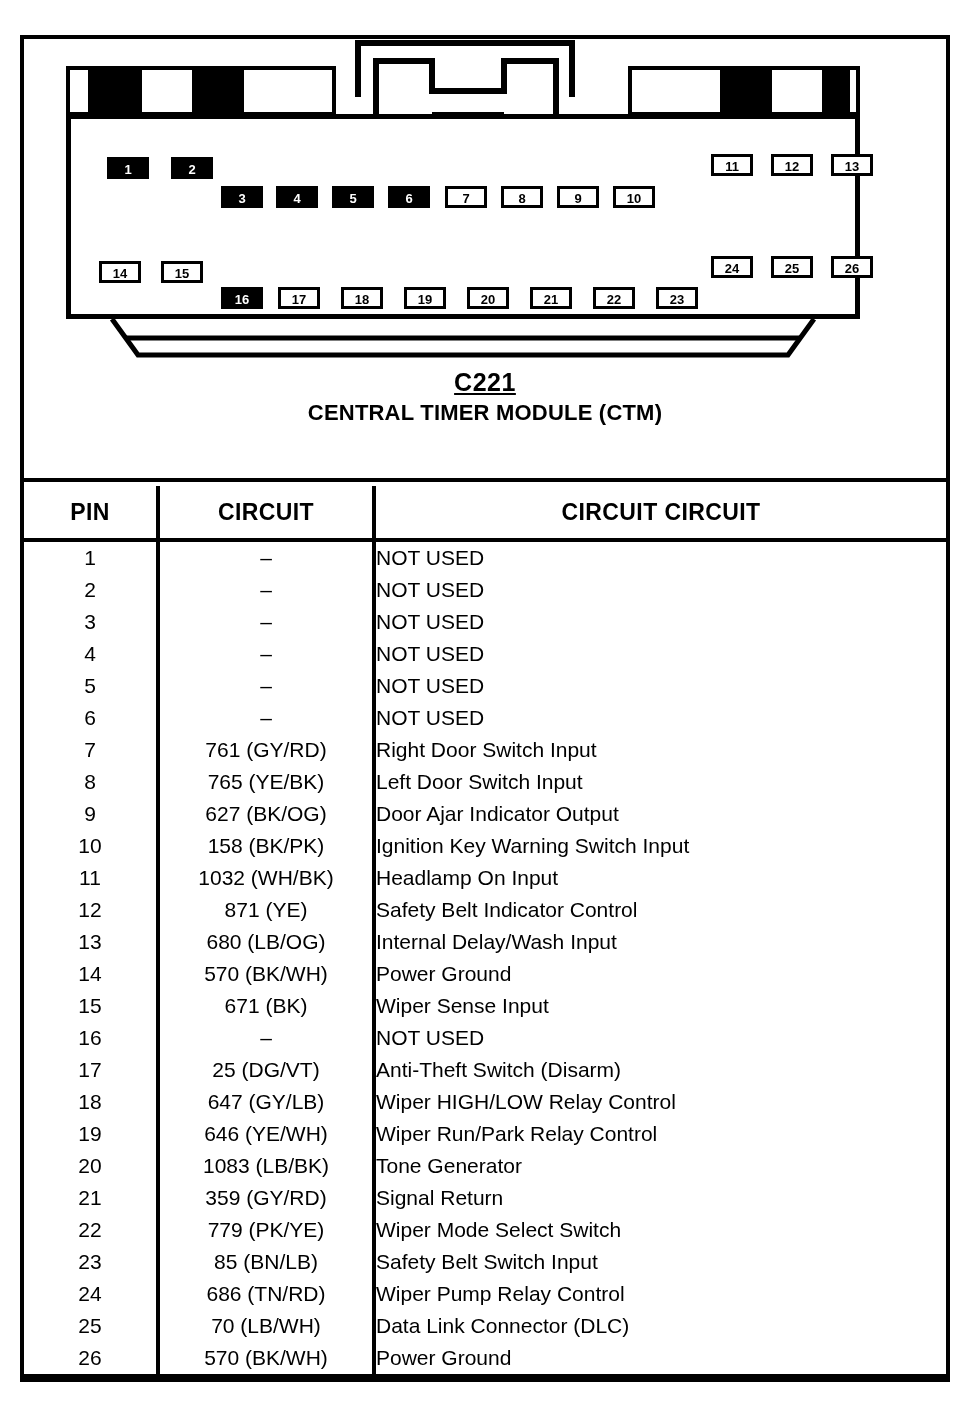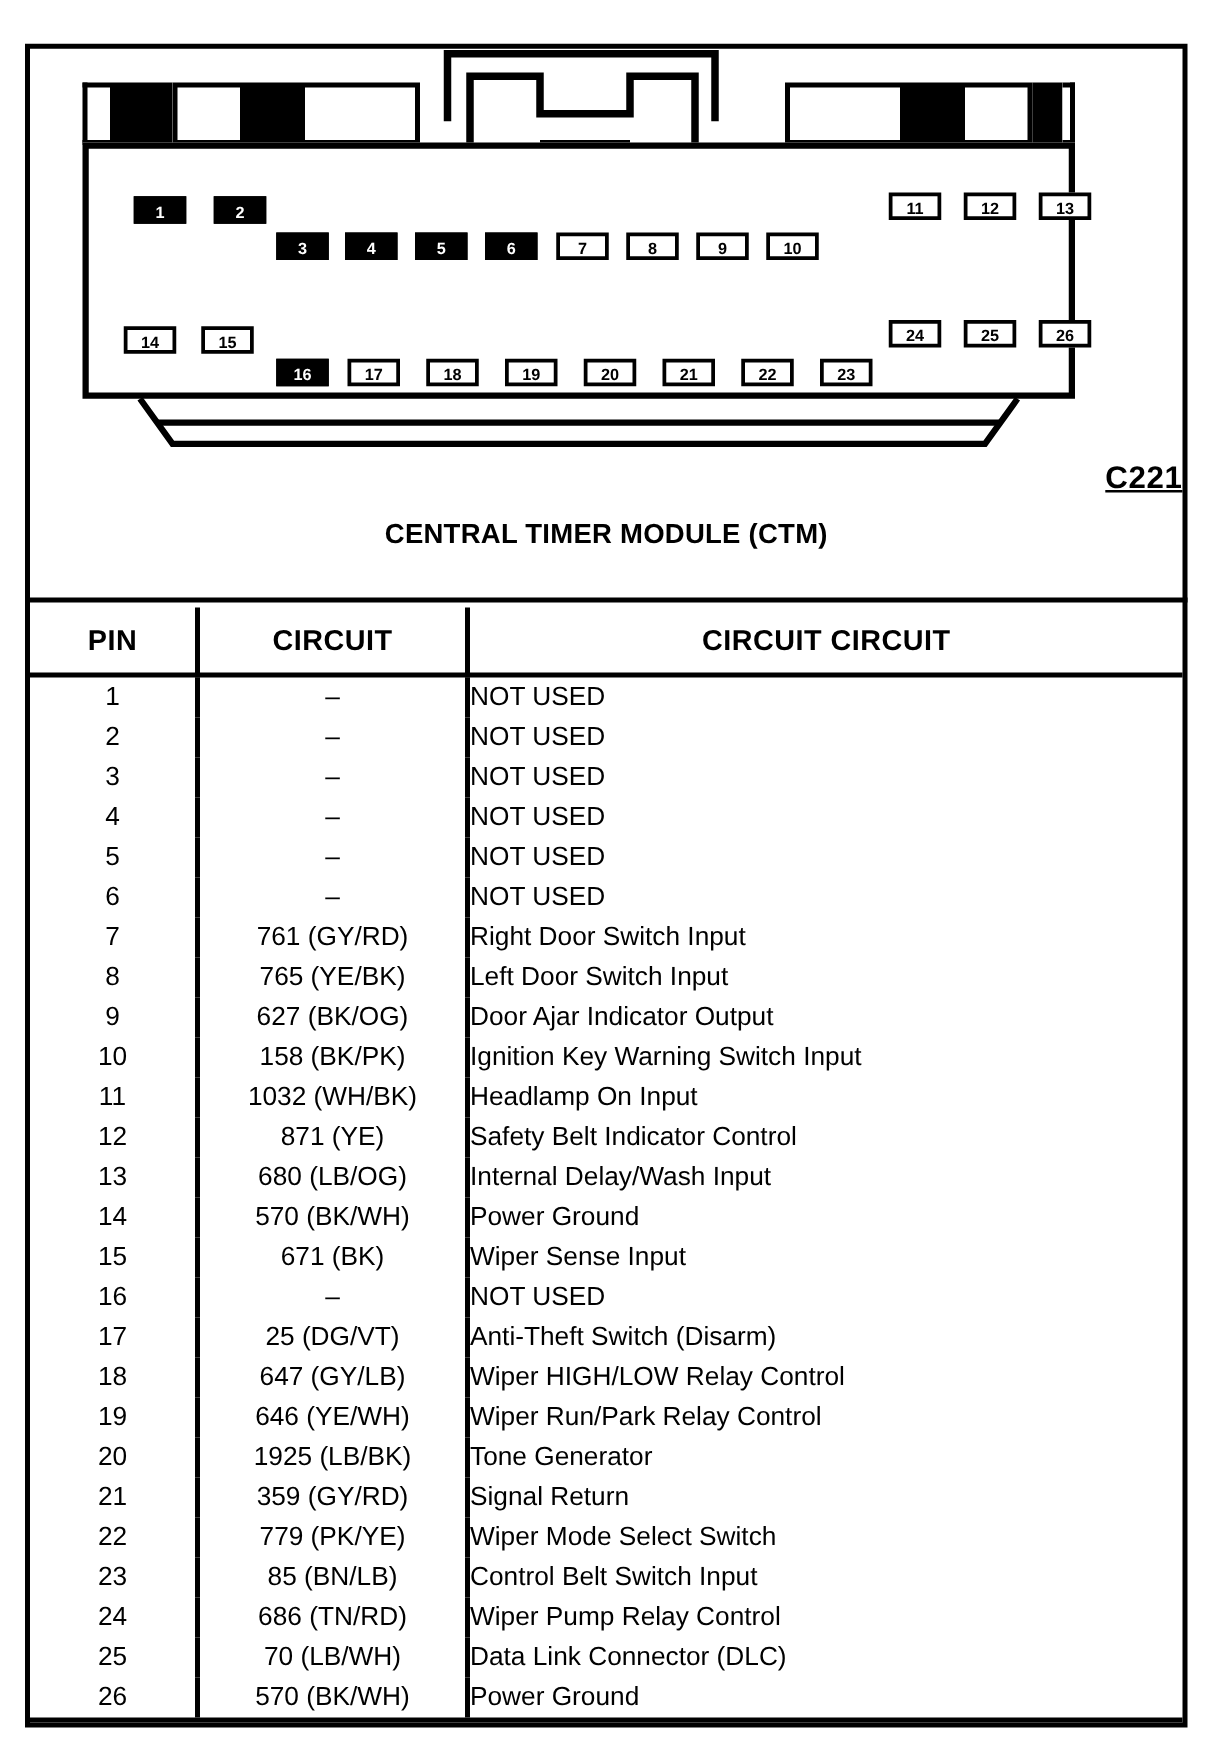--- a/index.html
+++ b/index.html
@@ -132,22 +132,21 @@
     top: 368px;
     width: 922px;
     text-align: center;
   }
   #conn-id {
     font-size: 25px;
     font-weight: bold;
     letter-spacing: 0.5px;
     text-decoration: underline;
     text-underline-offset: 2px;
-    margin-bottom: 17px;
-    text-align: right;
+    margin-bottom: 3px;
   }
   .title-line {
     font-size: 22px;
     font-weight: bold;
     letter-spacing: 0.2px;
     line-height: 25px;
   }
 
   
   #title-sep {
@@ -391,37 +390,37 @@
           <td class="cell-circ">647 (GY/LB)</td>
           <td class="cell-func">Wiper HIGH/LOW Relay Control</td>
         </tr>
         <tr>
           <td class="cell-pin">19</td>
           <td class="cell-circ">646 (YE/WH)</td>
           <td class="cell-func">Wiper Run/Park Relay Control</td>
         </tr>
         <tr>
           <td class="cell-pin">20</td>
-          <td class="cell-circ">1925 (LB/BK)</td>
+          <td class="cell-circ">1083 (LB/BK)</td>
           <td class="cell-func">Tone Generator</td>
         </tr>
         <tr>
           <td class="cell-pin">21</td>
           <td class="cell-circ">359 (GY/RD)</td>
           <td class="cell-func">Signal Return</td>
         </tr>
         <tr>
           <td class="cell-pin">22</td>
           <td class="cell-circ">779 (PK/YE)</td>
           <td class="cell-func">Wiper Mode Select Switch</td>
         </tr>
         <tr>
           <td class="cell-pin">23</td>
           <td class="cell-circ">85 (BN/LB)</td>
-          <td class="cell-func">Control Belt Switch Input</td>
+          <td class="cell-func">Safety Belt Switch Input</td>
         </tr>
         <tr>
           <td class="cell-pin">24</td>
           <td class="cell-circ">686 (TN/RD)</td>
           <td class="cell-func">Wiper Pump Relay Control</td>
         </tr>
         <tr>
           <td class="cell-pin">25</td>
           <td class="cell-circ">70 (LB/WH)</td>
           <td class="cell-func">Data Link Connector (DLC)</td>

